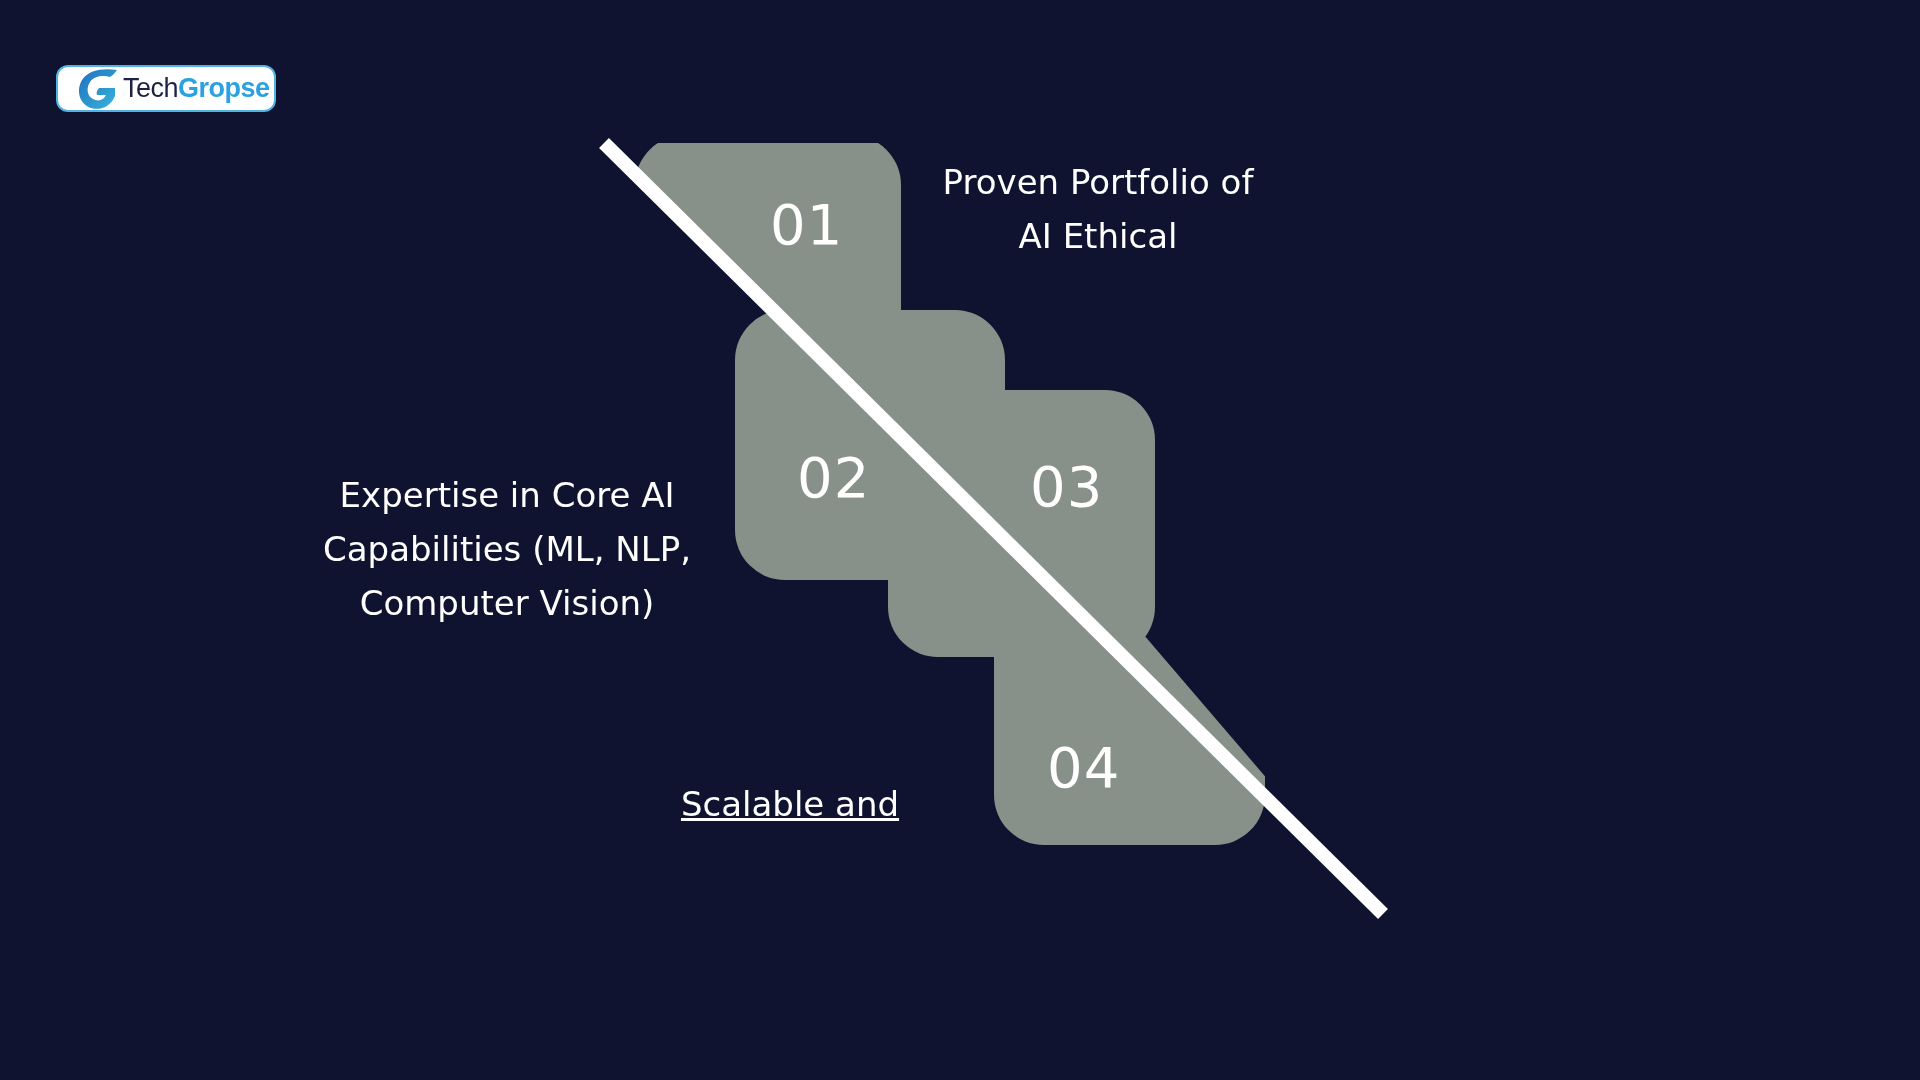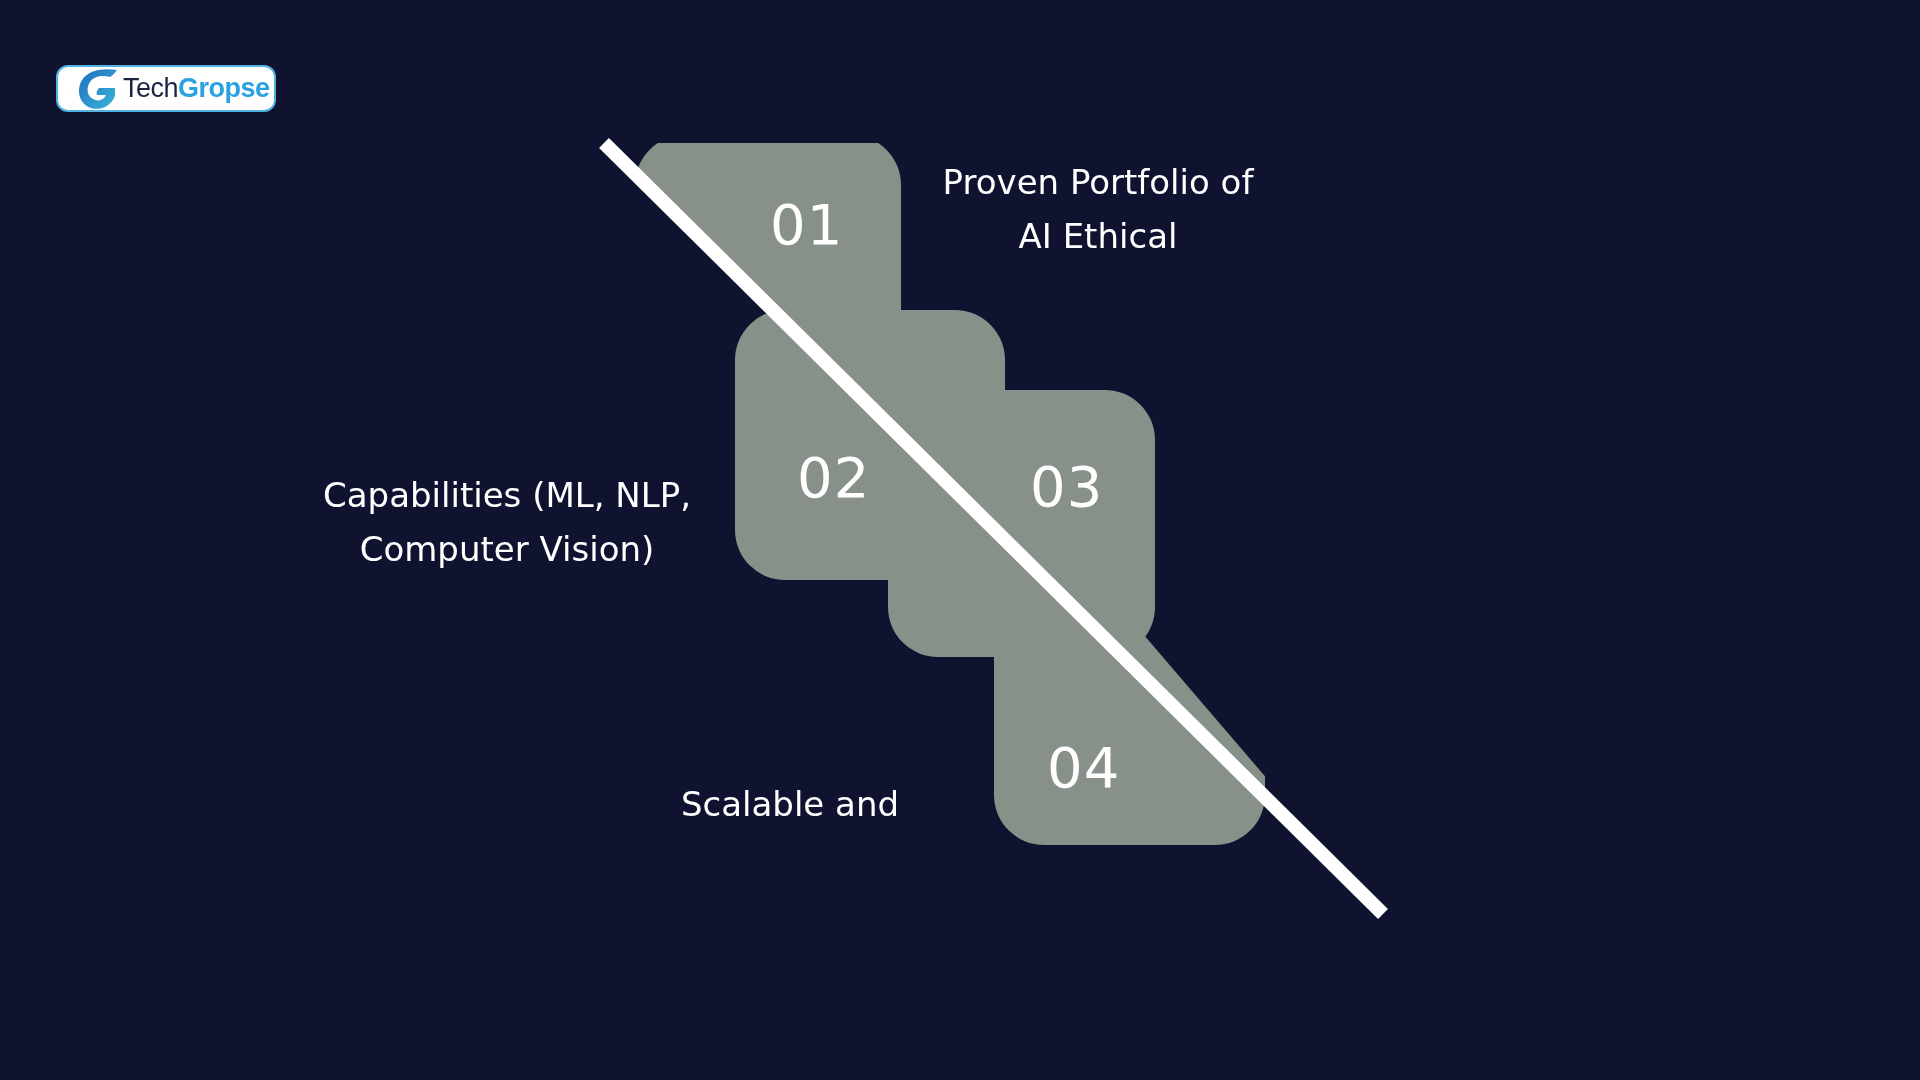--- a/index.html
+++ b/index.html
@@ -72,20 +72,21 @@
 <div class="num" style="left:770px; top:197px;">01</div>
 <div class="num" style="left:781px; top:450px;margin-left:16px;">02</div>
 <div class="num" style="left:1030px; top:459px;">03</div>
 <div class="num" style="left:1047px; top:740px;">04</div>
 
 <div class="label" style="left:1098px; top:155px;">
   <div>Proven Portfolio of</div>
   <div>AI Ethical</div>
 </div>
 <div class="label" style="left:507px; top:468px;">
+  <div>Expertise in Core AI</div>
   <div>Capabilities (ML, NLP,</div>
   <div>Computer Vision)</div>
 </div>
 <div class="label" style="left:1441px; top:440px;">
 </div>
-<div class="label" style="left:790px; top:777px;">
+<div class="label" style="left:790px; top:777px;text-decoration:underline;">
   <div>Scalable and</div>
 </div>
 
 </body></html>

